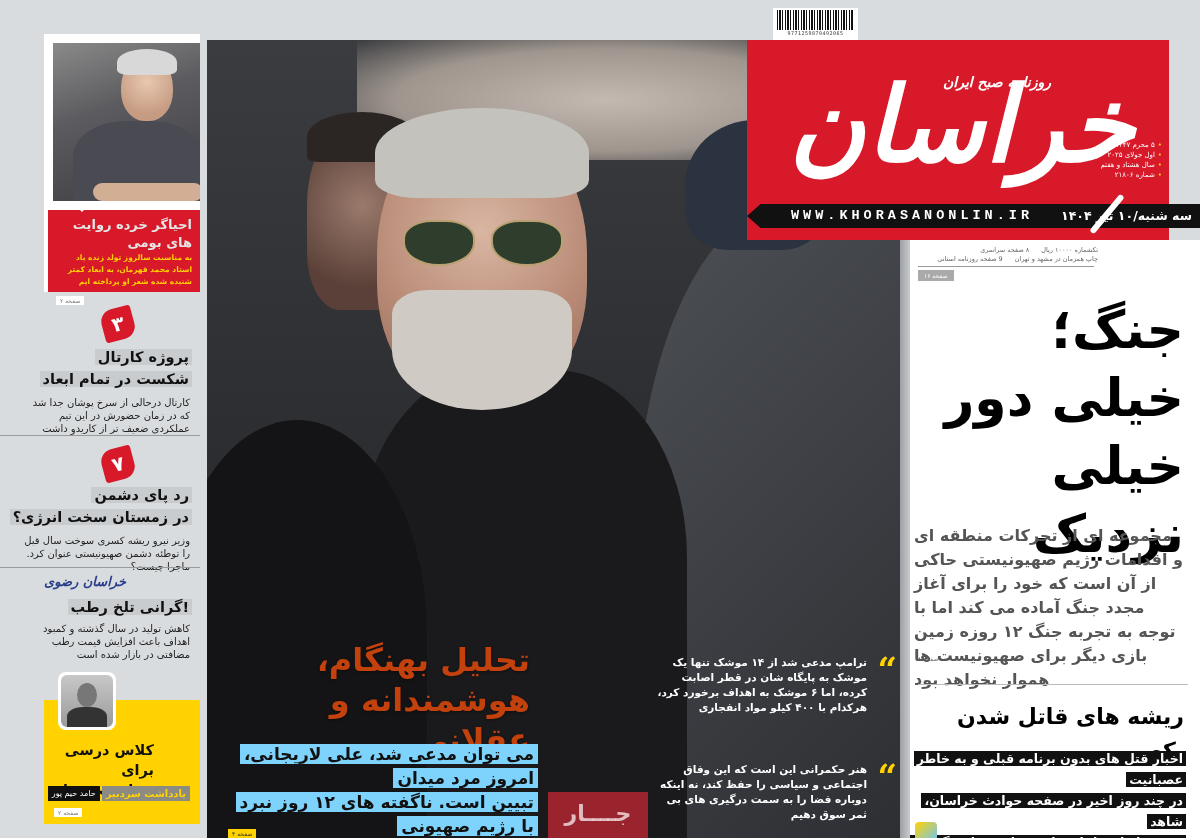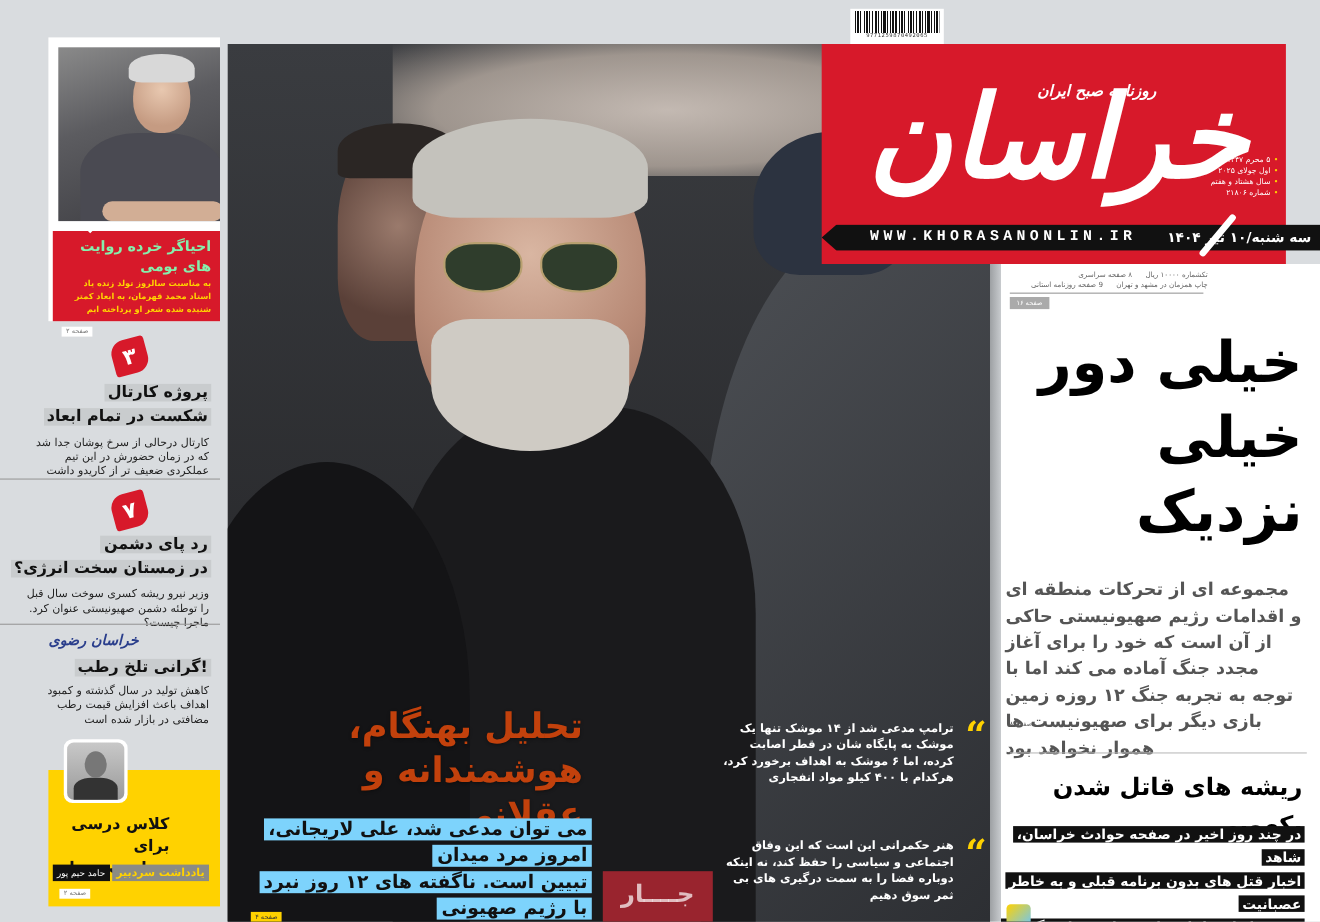--- a/index.html
+++ b/index.html
@@ -12,21 +12,21 @@
   .portrait-card { position: absolute; left: 44px; top: 34px; width: 156px; height: 258px; background: #fff; }
   .portrait-photo { position: absolute; left: 9px; top: 9px; width: 147px; height: 158px;
     background: linear-gradient(160deg,#8a8a8a 0%,#5c5c60 40%,#3b3b40 100%); overflow: hidden; }
   .portrait-photo .head { position: absolute; left: 68px; top: 12px; width: 52px; height: 66px; border-radius: 50% 50% 45% 45%;
     background: radial-gradient(circle at 50% 40%, #e8c8b0 0%, #c59b82 70%); }
   .portrait-photo .hair { position: absolute; left: 64px; top: 6px; width: 60px; height: 26px; border-radius: 50% 50% 20% 20%; background:#d8d8d8; }
   .portrait-photo .jacket { position: absolute; left: 20px; top: 78px; width: 130px; height: 90px; background:#4a4a52; border-radius: 40% 40% 0 0; }
   .portrait-photo .hands { position: absolute; left: 40px; top: 140px; width: 110px; height: 18px; background:#d2ae95; border-radius: 10px; }
   .portrait-red { position: absolute; left: 4px; top: 176px; width: 152px; height: 82px; background: #d7192a; padding: 6px 8px; }
   .portrait-red .notch { position: absolute; left: 24px; top: -8px; width: 0; height: 0; border-left: 10px solid transparent; border-right: 10px solid transparent; border-top: 10px solid #fff; }
-  .portrait-red h3 { color: #86efac; font-size: 13px; font-weight: bold; line-height: 18px; }
+  .portrait-red h3 { color: #e5e5e5; font-size: 13px; font-weight: bold; line-height: 18px; }
   .portrait-red p { color: #ffd200; font-size: 7.5px; line-height: 12px; font-weight: bold; }
   .page-tag { display: inline-block; background: #fff; color: #777; font-size: 6px; padding: 1px 4px; margin-top: 2px; }
 
   .side-item { position: absolute; left: 0; width: 200px; }
   .num-badge { position: absolute; right: 66px; width: 32px; height: 32px; background: #d7192a; color: #fff; font-size: 20px; font-weight: bold; text-align: center; line-height: 32px; border-radius: 40% 10% 40% 10%; transform: rotate(-15deg); }
   .side-title { position: absolute; right: 8px; font-size: 14.5px; font-weight: bold; color: #111; line-height: 22px; text-align: right; }
   .side-title span { background: #c9ccce; padding: 0 3px; }
   .side-body { position: absolute; right: 10px; width: 170px; font-size: 10px; color: #222; line-height: 13px; text-align: right; }
   .divider { position: absolute; left: 0; width: 200px; height: 1px; background: #999; }
   .brand-logo { position: absolute; right: 74px; font-family: "DejaVu Serif", serif; font-style: italic; color: #2a3e8c; font-size: 13px; font-weight: bold; }
@@ -229,26 +229,27 @@
     <span>۸ صفحه سراسری</span>
 </div>
 <div class="info-line" style="left:918px;top:255px;right:auto;width:180px">
   <span>چاپ همزمان در مشهد و تهران</span>
     <span>9 صفحه روزنامه استانی</span>
 </div>
 <div class="info-rule" style="left:918px"></div>
 <div class="info-badge" style="left:918px">۱۶ صفحه</div>
 
 <div class="big-headline" style="right:16px">
+  <div>جنگ؛</div>
   <div>خیلی دور</div>
   <div>خیلی نزدیک</div>
 </div>
 <div class="lede">مجموعه ای از تحرکات منطقه ای و اقدامات رژیم صهیونیستی حاکی از آن است که خود را برای آغاز مجدد جنگ آماده می کند اما با توجه به تجربه جنگ ۱۲ روزه زمین بازی دیگر برای صهیونیست ها هموار نخواهد بود</div>
 <div class="page-ref">صفحه ۸</div>
 <div class="right-rule"></div>
 
 <div class="sub-headline">ریشه های قاتل شدن یکهویی</div>
 <div class="sub-lede">
+  <div><span>اخبار قتل های بدون برنامه قبلی و به خاطر عصبانیت</span></div>
   <div><span>در چند روز اخیر در صفحه حوادث خراسان، شاهد</span></div>
-  <div><span>اخبار قتل های بدون برنامه قبلی و به خاطر عصبانیت</span></div>
   <div><span>بودیم؛ از اشتباهات رایج در این مواقع گفتیم</span></div>
 </div>
 <div class="corner-logo"></div>
 
 </body></html>

